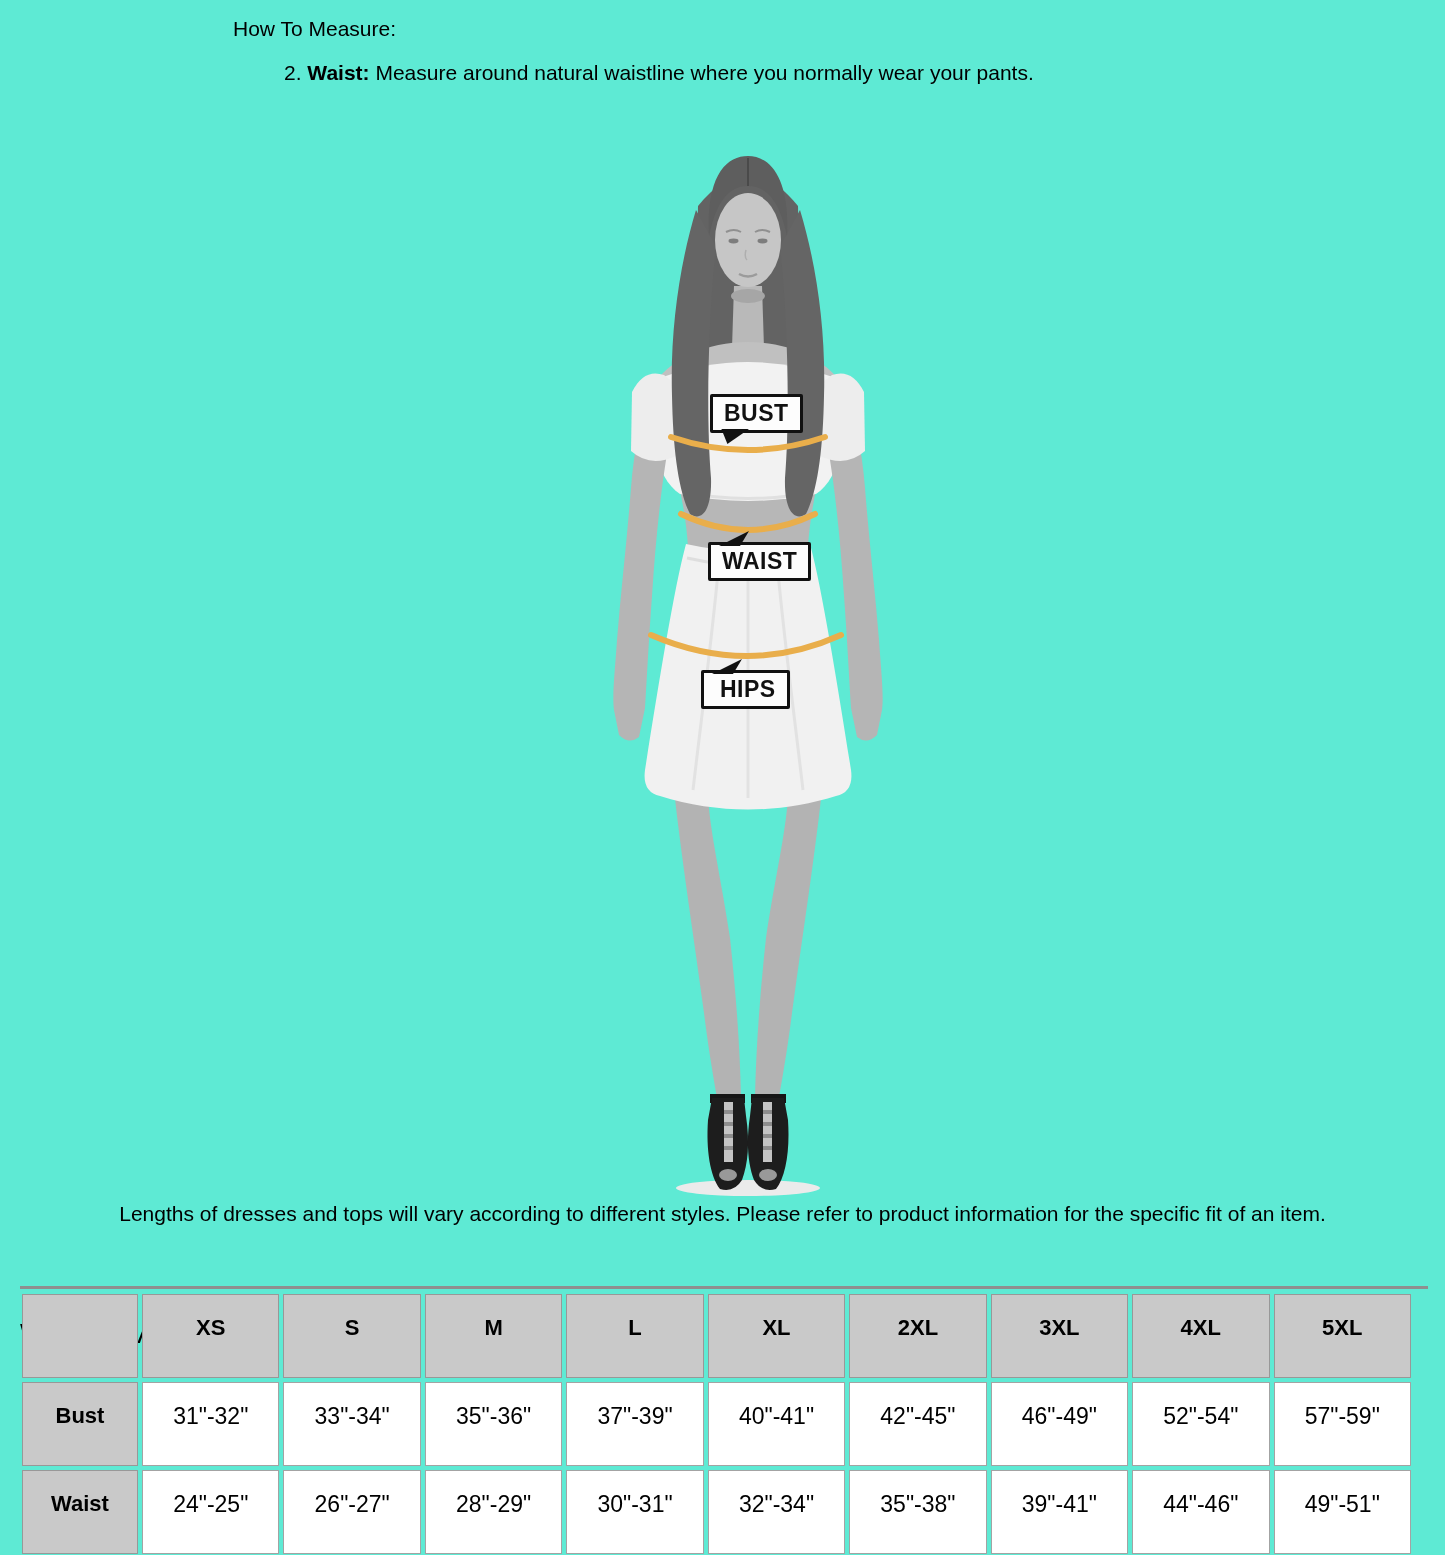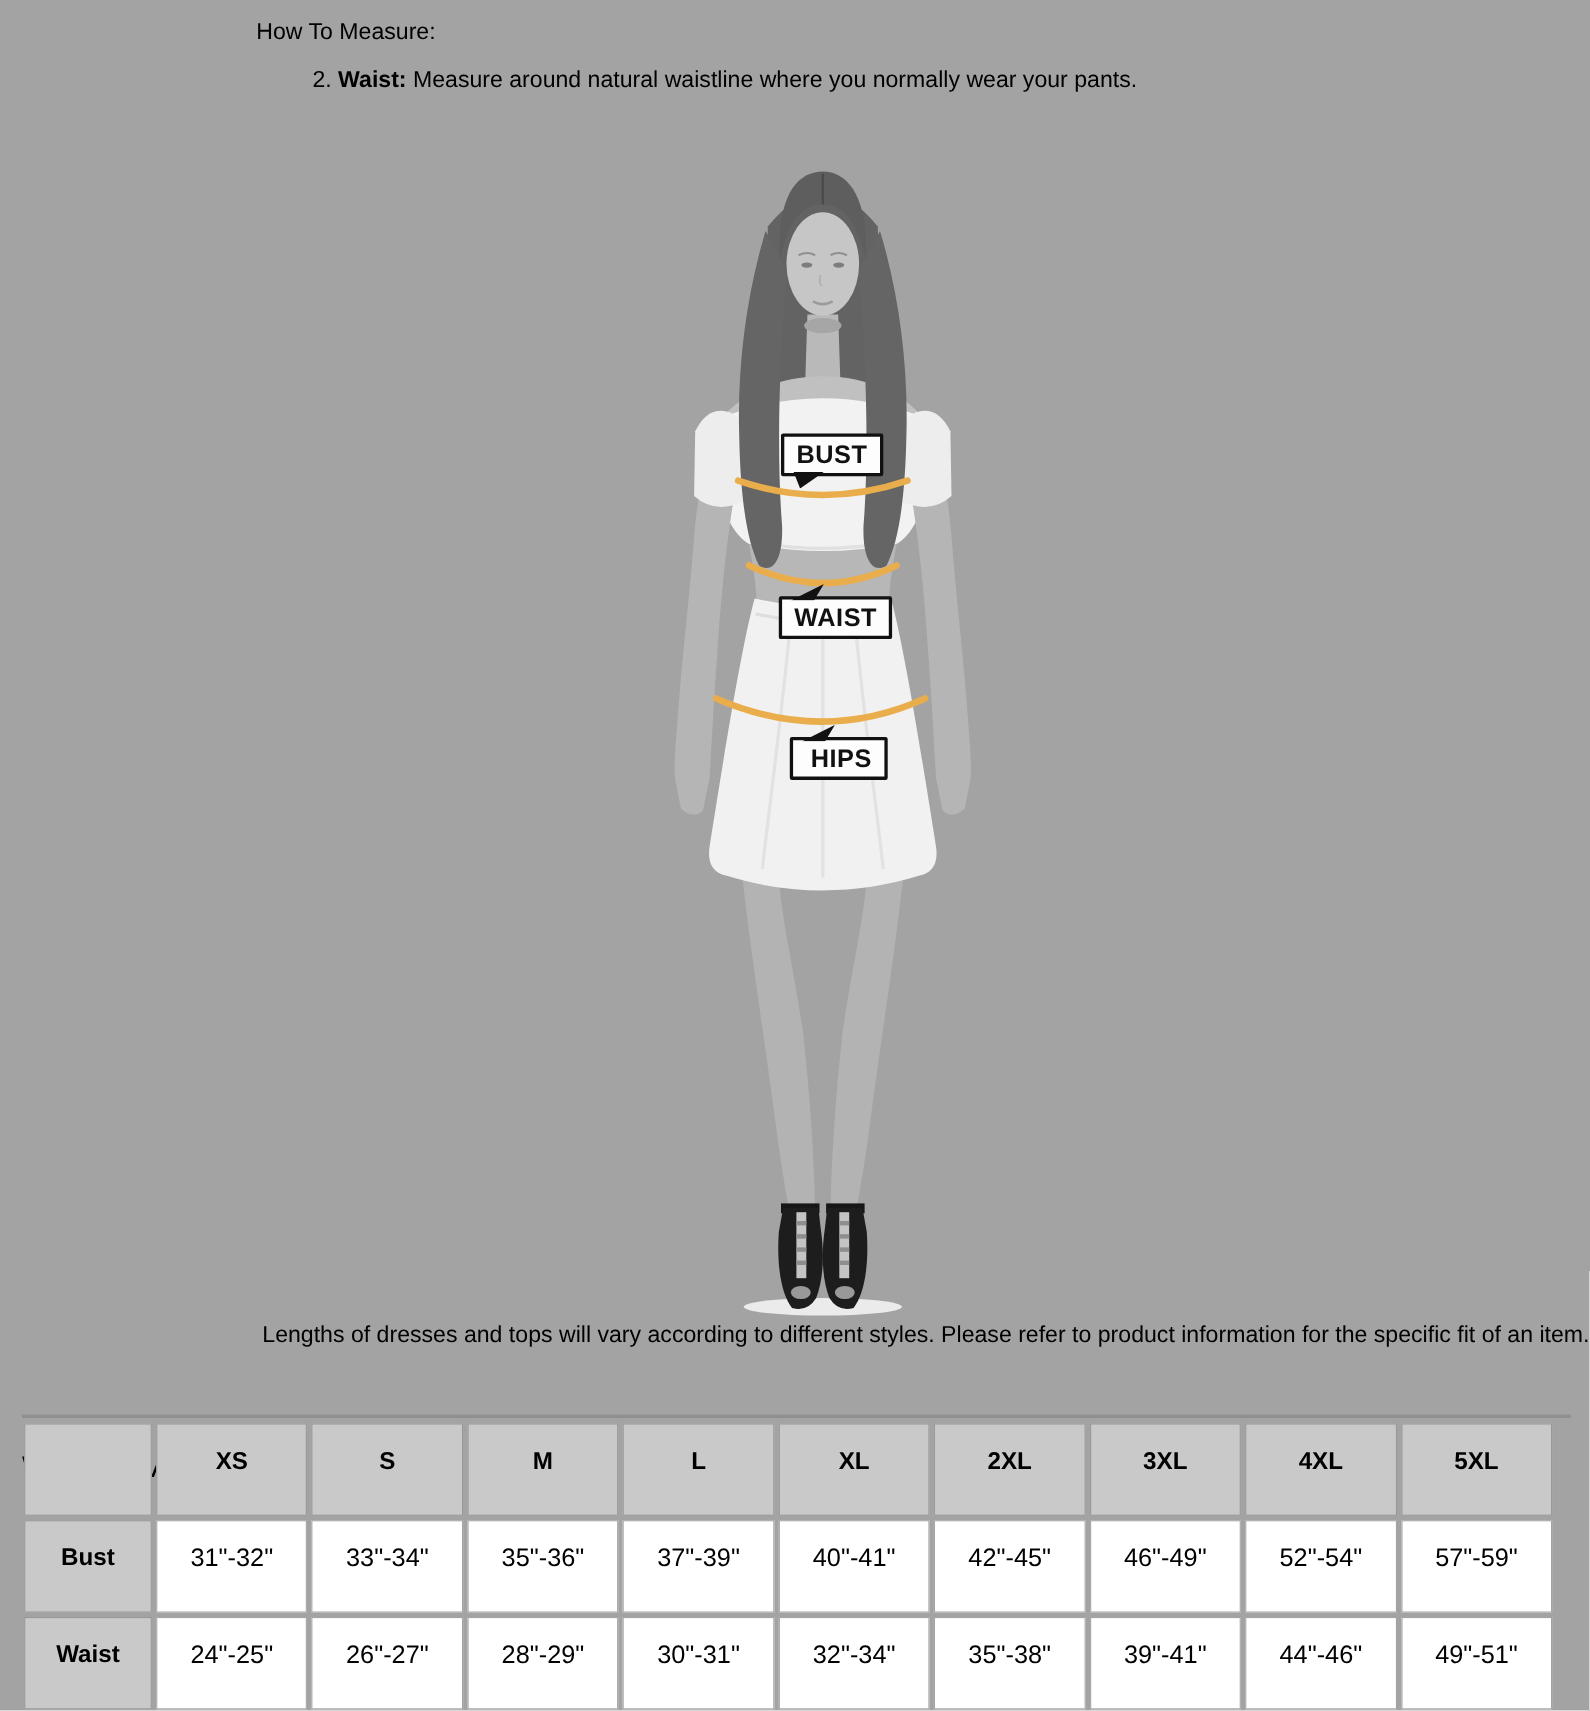--- a/index.html
+++ b/index.html
@@ -2,21 +2,21 @@
 <html><head>
 <meta charset="utf-8">
 <style>
   * { margin: 0; padding: 0; box-sizing: border-box; }
   html, body { background: #ffffff; }
   body { font-family: "Liberation Sans", sans-serif; color: #000; }
   #page {
     position: relative;
     width: 1445px;
     height: 1555px;
-    background: #a3a3a3;
+    background: #5eead4;
     overflow: hidden;
   }
 
   
   .howto-title {
     position: absolute;
     left: 233px; top: 16px;
     font-size: 21px;
     line-height: 26px;
   }
@@ -43,21 +43,21 @@
     border-radius: 2px;
     font-size: 23px;
     font-weight: bold;
     letter-spacing: 0.5px;
     padding: 3px 11px 4px 11px;
     line-height: 26px;
     color: #111;
   }
   .label-bust  { left: 112px; top: 246px; }
   .label-waist { left: 110px; top: 394px; }
-  .label-hips  { left: 120px; top: 522px; padding-left: 16px; }
+  .label-hips  { left: 103px; top: 522px; padding-left: 16px; }
 
   .pointer {
     position: absolute;
     background: #111;
     width: 30px; height: 15px;
     display: block;
   }
   .pointer-down {
     left: 6px; top: 100%;
     margin-top: -1px;
@@ -67,21 +67,21 @@
     left: 8px; bottom: 100%;
     margin-bottom: -1px;
     clip-path: polygon(0 100%, 70% 100%, 100% 0);
   }
 
   
   .fit-note {
     position: absolute;
     left: 0; top: 1202px;
     width: 1445px;
-    text-align: right;
+    text-align: center;
     font-size: 21px;
   }
   .chart-heading {
     position: absolute;
     left: 20px; top: 1319px;
     font-size: 27px;
     font-weight: normal;
   }
   .chart-toprule {
     position: absolute;

